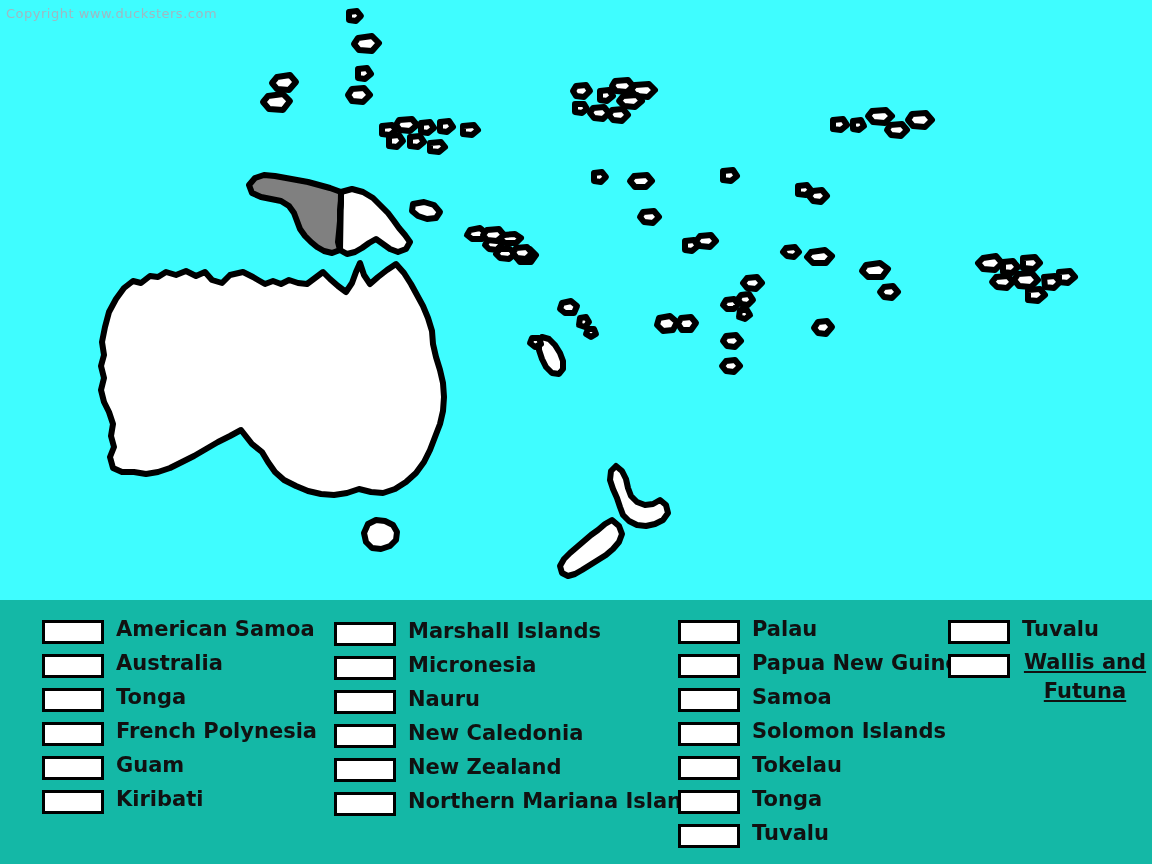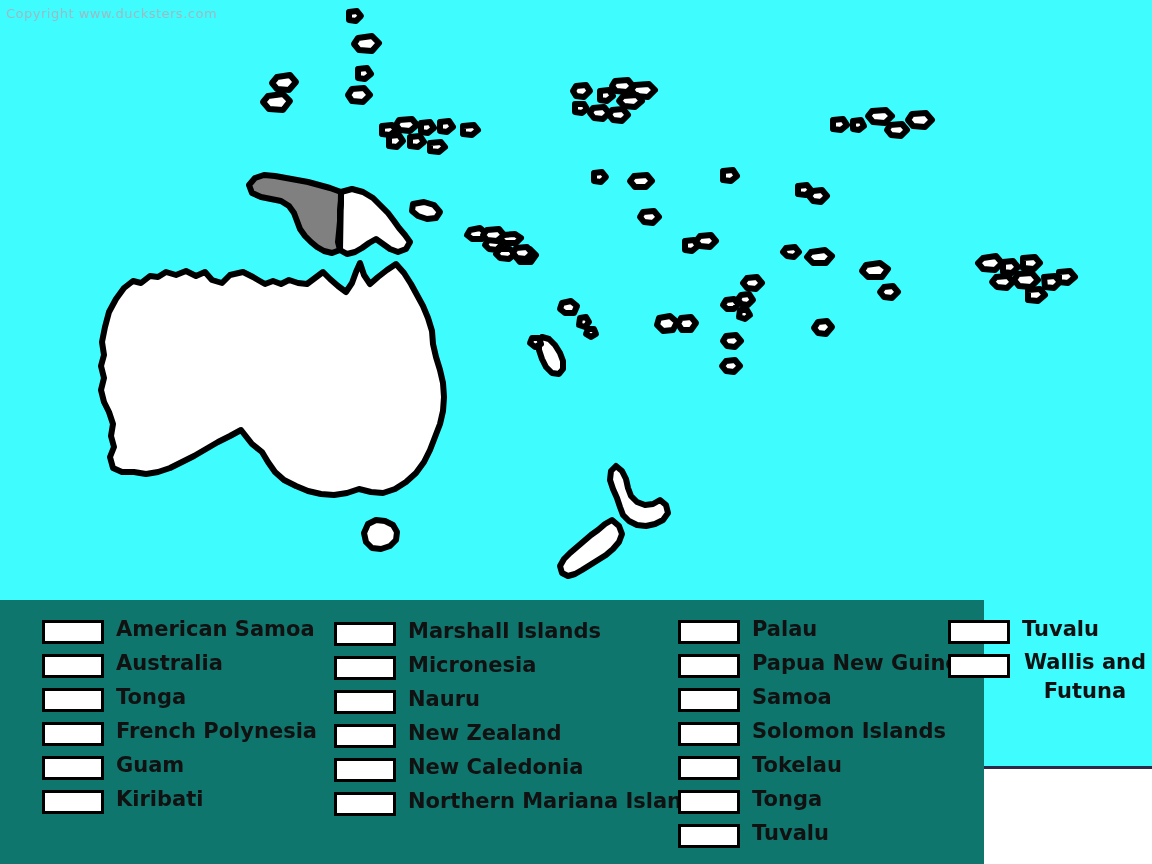--- a/index.html
+++ b/index.html
@@ -48,23 +48,23 @@
     white-space: nowrap;
     z-index: 5;
     user-select: none;
   }
 
   
   #legend-panel {
     position: absolute;
     left: 0;
     top: 600px;
-    width: 984px;
+    width: 1152px;
     height: 264px;
-    background: #0f766e;
+    background: #14b8a6;
     box-sizing: border-box;
   }
   .legend-col {
     position: absolute;
     top: 0;
   }
   #legend-col-0 { left: 42px;  width: 280px; }
   #legend-col-1 { left: 334px; width: 352px; }
   #legend-col-2 { left: 678px; width: 268px; }
   #legend-col-3 { left: 948px; width: 200px; }
@@ -90,20 +90,21 @@
     font-weight: 600;
     line-height: 31px;
     color: #111111;
     white-space: nowrap;
   }
   .legend-label.wrap {
     white-space: normal;
     text-align: center;
     line-height: 29px;
     width: 138px;
+    text-decoration: underline;
   }
   
   #legend-col-0 { padding-top: 14px; }
   #legend-col-1 { padding-top: 16px; }
   #legend-col-2 { padding-top: 14px; }
   #legend-col-3 { padding-top: 14px; }
 </style>
 </head>
 <body>
 
@@ -294,25 +295,25 @@
         <div class="legend-row">
           <div class="checkbox"></div>
           <div class="legend-label">Micronesia</div>
         </div>
         <div class="legend-row">
           <div class="checkbox"></div>
           <div class="legend-label">Nauru</div>
         </div>
         <div class="legend-row">
           <div class="checkbox"></div>
+          <div class="legend-label">New Caledonia</div>
+        </div>
+        <div class="legend-row">
+          <div class="checkbox"></div>
           <div class="legend-label">New Zealand</div>
-        </div>
-        <div class="legend-row">
-          <div class="checkbox"></div>
-          <div class="legend-label">New Caledonia</div>
         </div>
         <div class="legend-row">
           <div class="checkbox"></div>
           <div class="legend-label">Northern Mariana Islands</div>
         </div>
       </div>
     <div class="legend-col" id="legend-col-2">
         <div class="legend-row">
           <div class="checkbox"></div>
           <div class="legend-label">Palau</div>

